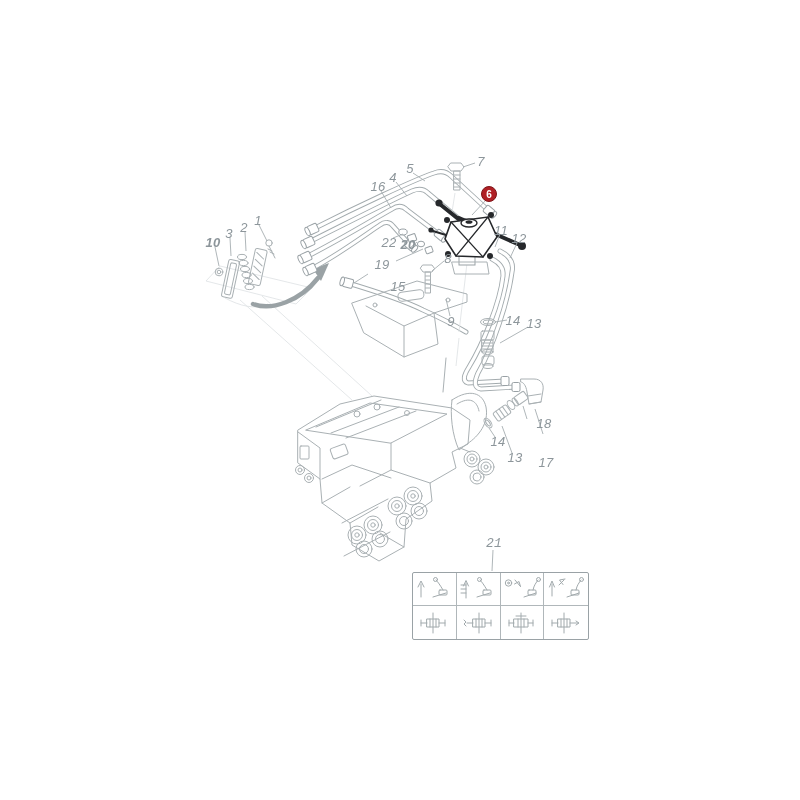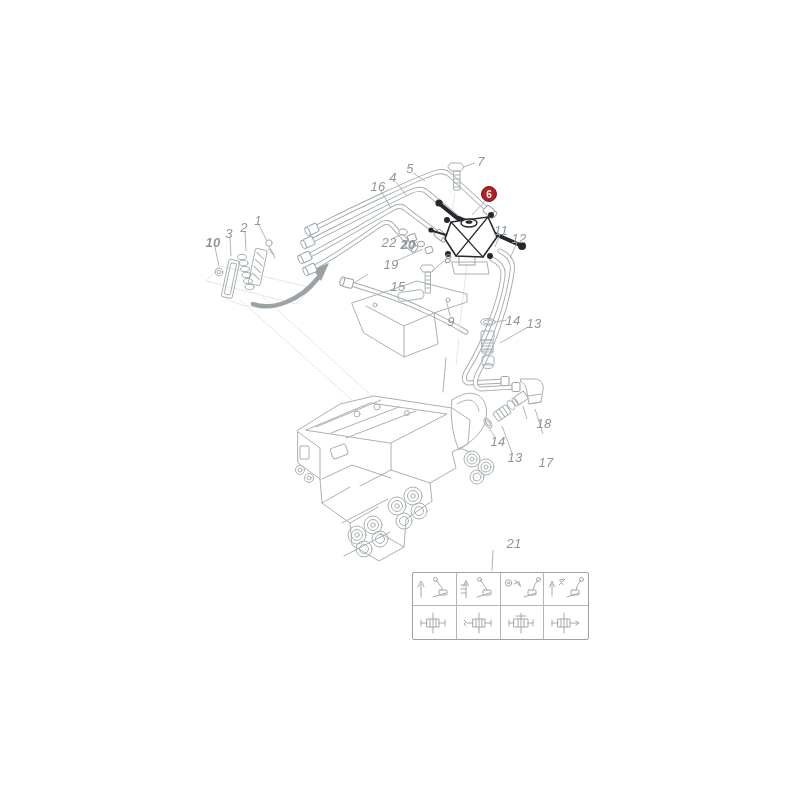--- a/index.html
+++ b/index.html
@@ -323,33 +323,33 @@
       <div class="part-label" style="left: 213px; top: 242px; font-weight: bold;">10</div>
       <div class="part-label" style="left: 229px; top: 233px;">3</div>
       <div class="part-label" style="left: 244px; top: 227px;">2</div>
       <div class="part-label" style="left: 258px; top: 220px;">1</div>
       <div class="part-label" style="left: 378px; top: 186px; font-style: italic;">16</div>
       <div class="part-label" style="left: 393px; top: 177px;">4</div>
       <div class="part-label" style="left: 410px; top: 168px;">5</div>
       <div class="part-label" style="left: 481px; top: 161px;">7</div>
       <div class="part-label" style="left: 389px; top: 242px;">22</div>
       <div class="part-label" style="left: 408px; top: 244px; font-weight: bold;">20</div>
-      <div class="part-label" style="left: 391px; top: 264px;">19</div>
+      <div class="part-label" style="left: 382px; top: 264px;">19</div>
       <div class="part-label" style="left: 371px; top: 286px; margin-left: 27px;">15</div>
       <div class="part-label" style="left: 448px; top: 258px;">8</div>
       <div class="part-label" style="left: 451px; top: 321px;">9</div>
       <div class="part-label" style="left: 501px; top: 230px; text-align: right;">11</div>
       <div class="part-label" style="left: 519px; top: 238px;">12</div>
       <div class="part-label" style="left: 513px; top: 320px;">14</div>
       <div class="part-label" style="left: 534px; top: 323px;">13</div>
       <div class="part-label" style="left: 529px; top: 423px; margin-left: 15px;">18</div>
       <div class="part-label" style="left: 546px; top: 462px;">17</div>
       <div class="part-label" style="left: 498px; top: 441px;">14</div>
       <div class="part-label" style="left: 515px; top: 457px;">13</div>
-      <div class="part-label" style="left: 514px; top: 543px;">21</div>
+      <div class="part-label" style="left: 494px; top: 543px; font-family: Liberation Mono, monospace;">21</div>
     </div>
 
   <div class="legend-box">
     <div class="legend-cell">
       <svg width="40" height="28" viewBox="0 0 40 28">
         <path d="M7 22 V9"></path>
           <path d="M4 12 L7 6 L10 12"></path>
         <path d="M19 22 l13 -4"></path>
           <rect x="25" y="15" width="8" height="5" rx="1"></rect>
         <path d="M29 15 C26 10 24 7 22 5"></path>

